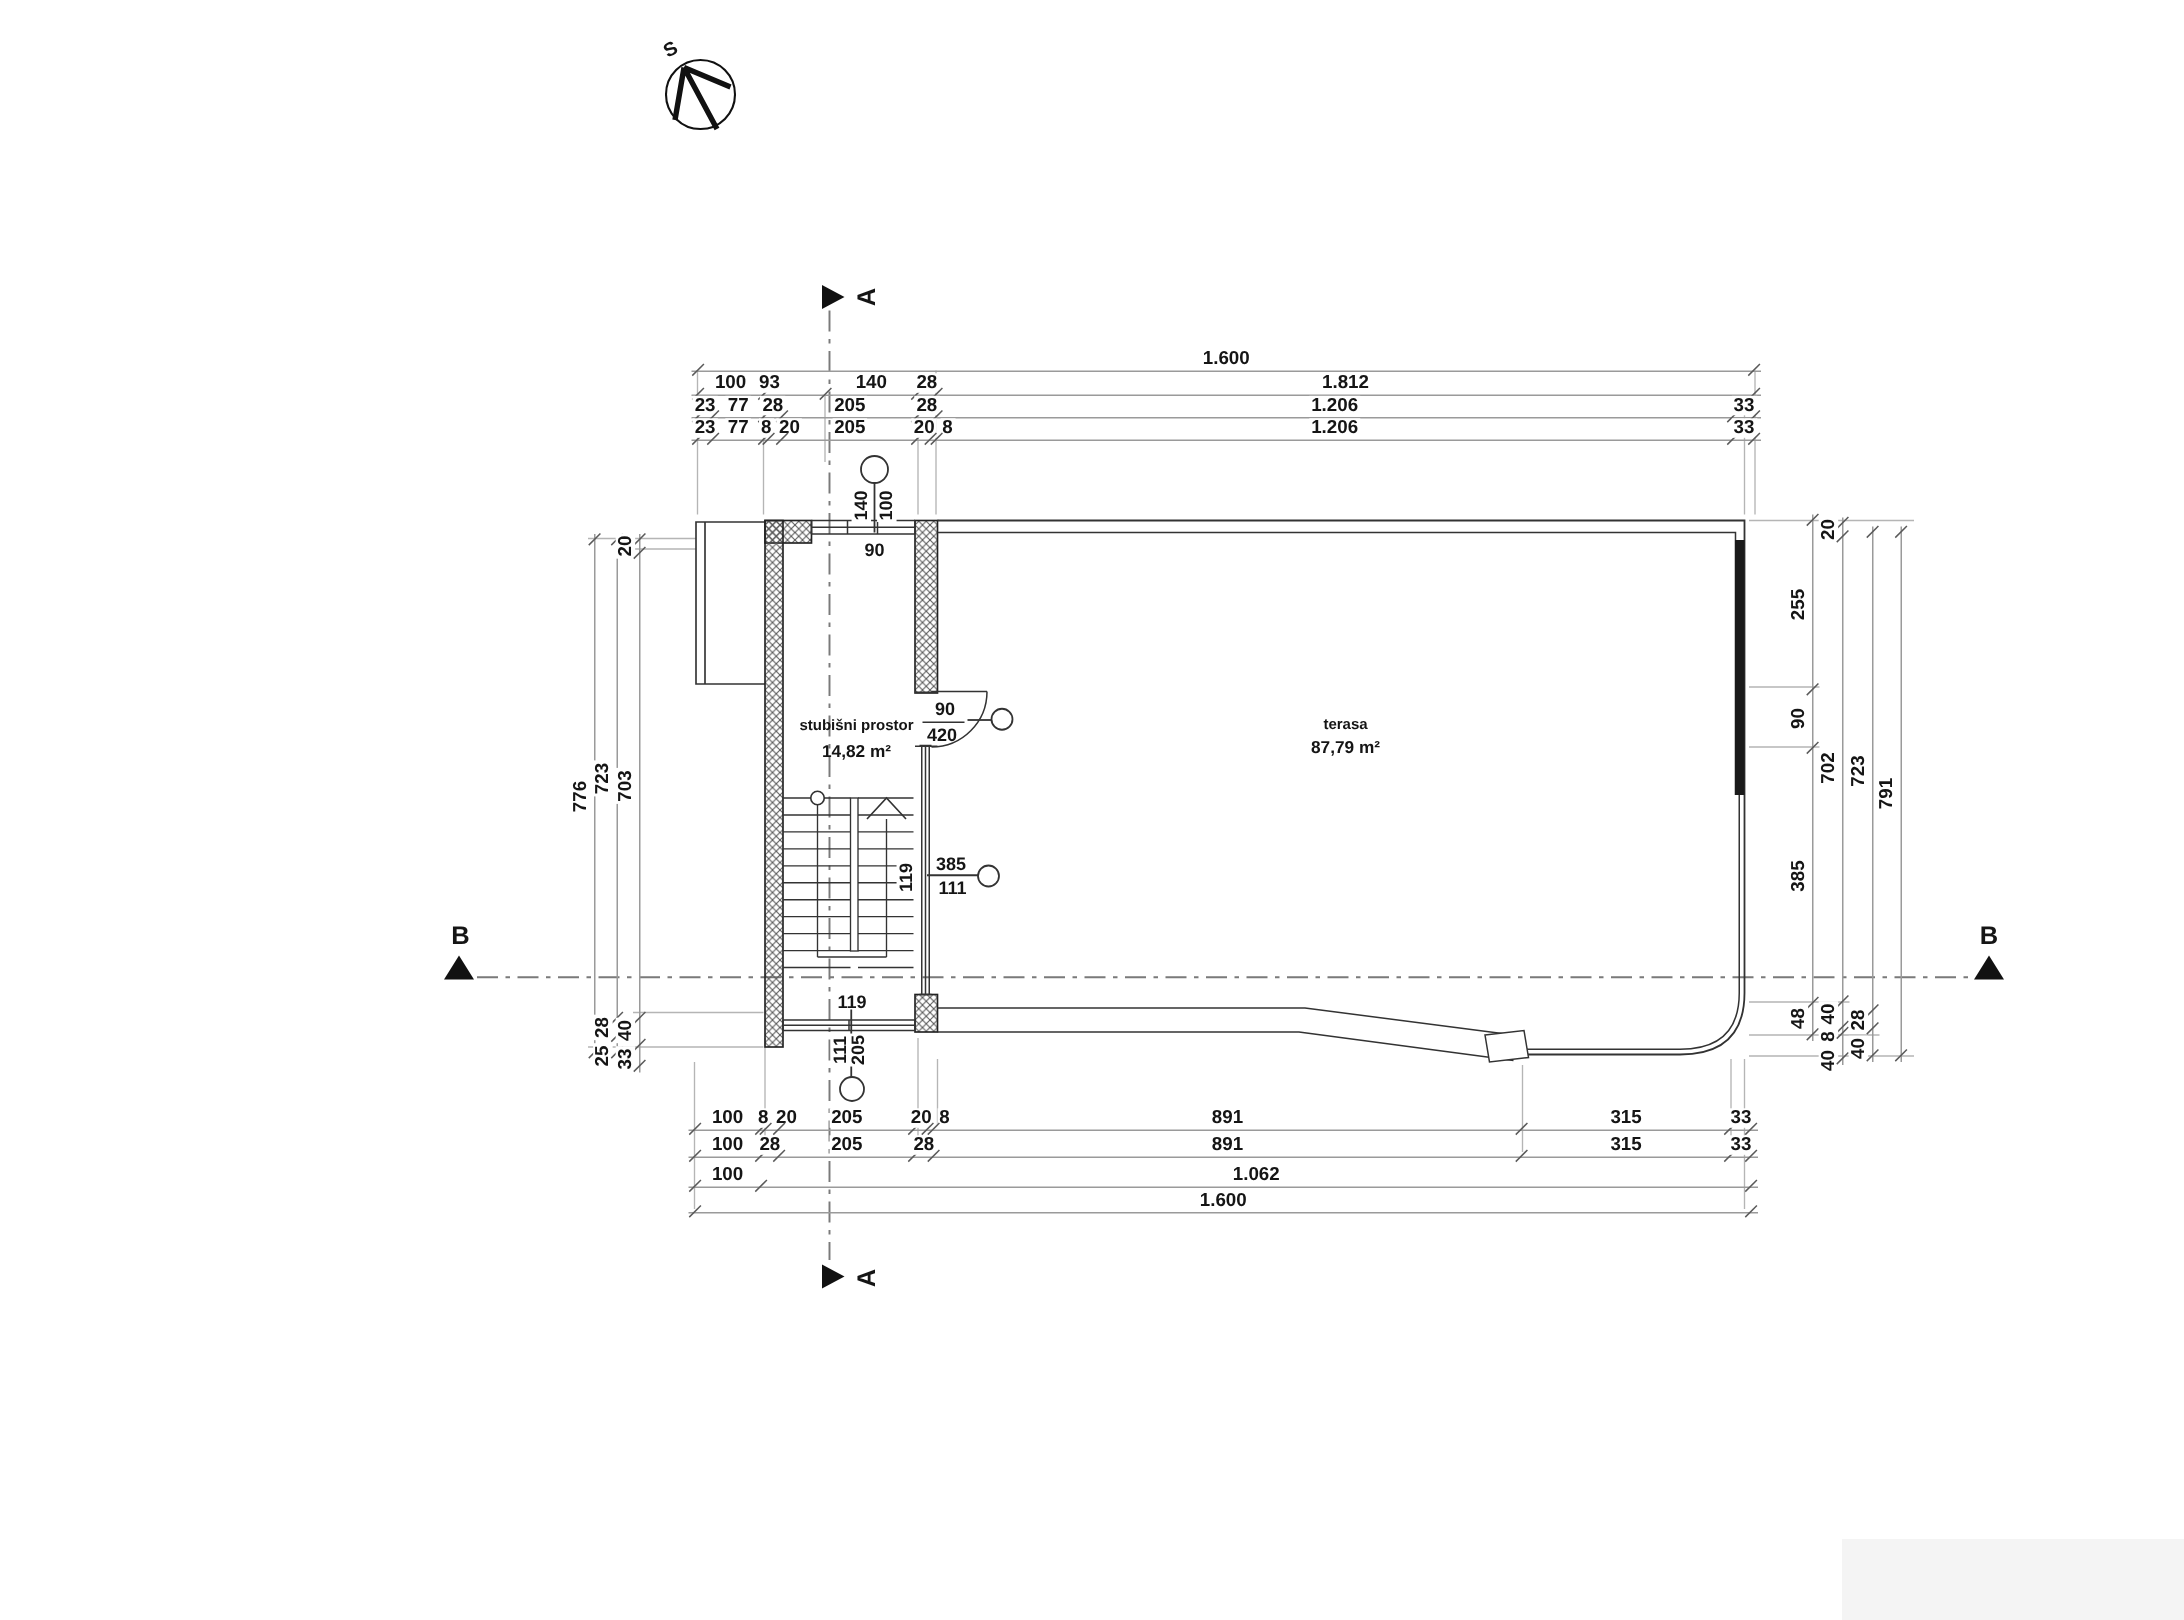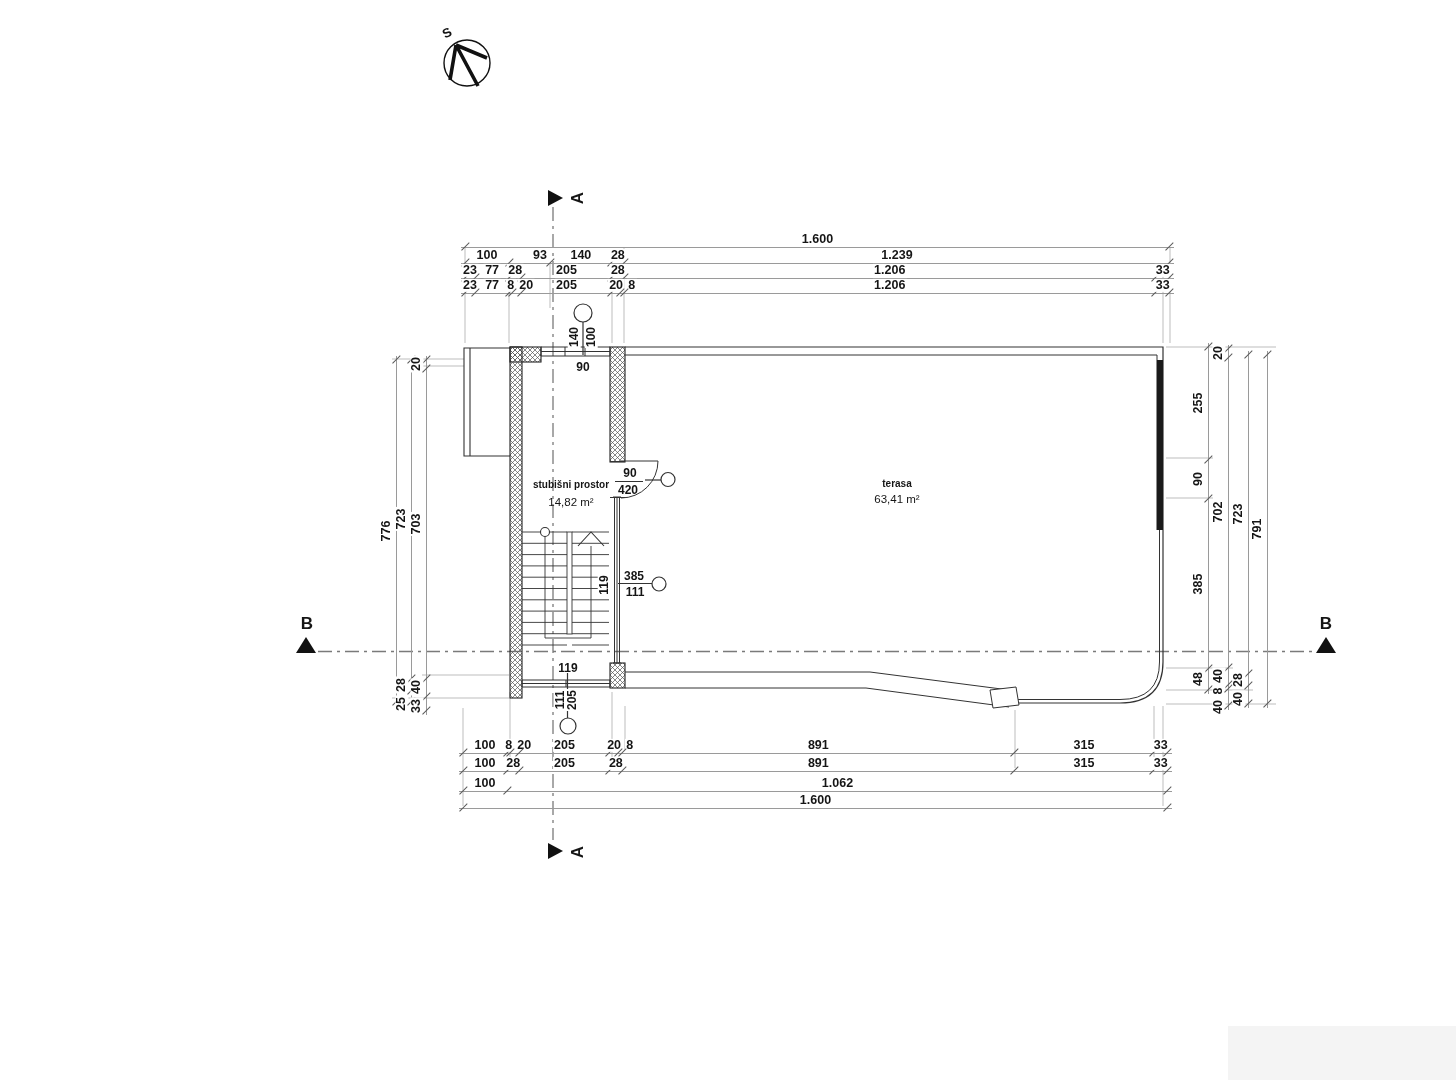--- a/index.html
+++ b/index.html
@@ -8,21 +8,21 @@
   svg{position:absolute;left:0;top:0;}
   .lbl{position:absolute;transform:translate(-50%,-50%);font-size:12px;font-weight:600;
        color:#151515;white-space:nowrap;line-height:1.05;background:#fff;padding:0 1px;}
   .rot{transform:translate(-50%,-50%) rotate(-90deg);}
   .nobg{background:transparent;}
   .sect{font-size:17px;font-weight:700;background:transparent;}
   .sect.rot{transform:translate(-50%,-50%) rotate(-90deg);}
   .compass-s{font-size:13px;font-weight:700;background:transparent;
              transform:translate(-50%,-50%) rotate(-28deg);}
   .room-name{font-size:10px;font-weight:700;background:transparent;}
-  .room-area{font-size:11.5px;font-weight:400;background:transparent;}
+  .room-area{font-size:11.5px;font-weight:700;background:transparent;}
   .dimchain{position:absolute;}
   .dimline{position:absolute;background:#9a9a9a;}
   .dimchain.h .dimline{height:1.1px;top:0;}
   .dimchain.v .dimline{width:1.1px;left:0;}
   .tick{position:absolute;width:11px;height:1.3px;background:#5a5a5a;
         transform:rotate(-45deg);transform-origin:center;}
   .dimlabel{position:absolute;font:600 12.5px "Liberation Sans",sans-serif;color:#151515;
             background:#fff;padding:0 1.5px;white-space:nowrap;line-height:1.05;}
   .dimchain.h .dimlabel{transform:translate(-50%,-100%);}
   .dimchain.v .dimlabel{transform:translate(-50%,-50%) rotate(-90deg);}
@@ -143,21 +143,21 @@
   <div class="lbl compass-s" style="left:447px;top:33px">S</div>
 
   <div class="lbl sect rot" style="left:578px;top:198px">A</div>
   <div class="lbl sect rot" style="left:578px;top:852px">A</div>
   <div class="lbl sect" style="left:307px;top:624px">B</div>
   <div class="lbl sect" style="left:1326px;top:624px">B</div>
 
   <div class="lbl room-name" style="left:571px;top:485px">stubišni prostor</div>
   <div class="lbl room-area" style="left:571px;top:502px">14,82 m²</div>
   <div class="lbl room-name" style="left:897px;top:484px">terasa</div>
-  <div class="lbl room-area" style="left:897px;top:499px">63,41 m²</div>
+  <div class="lbl room-area" style="left:897px;top:499px">87,79 m²</div>
 
   <div class="lbl rot" style="left:574px;top:337px">140</div>
   <div class="lbl rot" style="left:591px;top:337px">100</div>
   <div class="lbl nobg" style="left:583px;top:367px">90</div>
 
   <div class="lbl nobg" style="left:630px;top:473px">90</div>
   <div class="lbl nobg" style="left:628px;top:490px">420</div>
 
   <div class="lbl nobg" style="left:634px;top:576px">385</div>
   <div class="lbl nobg" style="left:635px;top:592px">111</div>
@@ -171,27 +171,27 @@
       <div class="dimline" style="width: 712.96px; left: -4px;"></div>
       <div class="tick" style="left: -5.5px; top: -0.6px;"></div>
       <div class="dimlabel" style="left: 352.48px; top: -1.5px;">1.600</div>
       <div class="tick" style="left: 699.46px; top: -0.6px;"></div>
     </div>
   <div class="dimchain h" style="left:465px;top:263px">
       <div class="dimline" style="width: 712.96px; left: -4px;"></div>
       <div class="tick" style="left: -5.5px; top: -0.6px;"></div>
       <div class="dimlabel" style="left: 22.03px; top: -1.5px;">100</div>
       <div class="tick" style="left: 38.56px; top: -0.6px;"></div>
-      <div class="dimlabel" style="left: 75px; top: -1.5px;">93</div>
+      <div class="dimlabel" style="left: 48px; top: -1.5px;">93</div>
       <div class="tick" style="left: 79.5358px; top: -0.6px;"></div>
       <div class="dimlabel" style="left: 115.878px; top: -1.5px;">140</div>
       <div class="tick" style="left: 141.22px; top: -0.6px;"></div>
       <div class="dimlabel" style="left: 152.888px; top: -1.5px;">28</div>
       <div class="tick" style="left: 153.557px; top: -0.6px;"></div>
-      <div class="dimlabel" style="left: 432.008px; top: -1.5px;">1.239</div>
+      <div class="dimlabel" style="left: 432.008px; top: -1.5px;">1.812</div>
       <div class="tick" style="left: 699.46px; top: -0.6px;"></div>
     </div>
   <div class="dimchain h" style="left:465px;top:278px">
       <div class="dimline" style="width: 712.96px; left: -4px;"></div>
       <div class="tick" style="left: -5.5px; top: -0.6px;"></div>
       <div class="dimlabel" style="left: 5.0669px; top: -1.5px;">23</div>
       <div class="tick" style="left: 4.6338px; top: -0.6px;"></div>
       <div class="dimlabel" style="left: 27.0969px; top: -1.5px;">77</div>
       <div class="tick" style="left: 38.56px; top: -0.6px;"></div>
       <div class="dimlabel" style="left: 50.2284px; top: -1.5px;">28</div>

